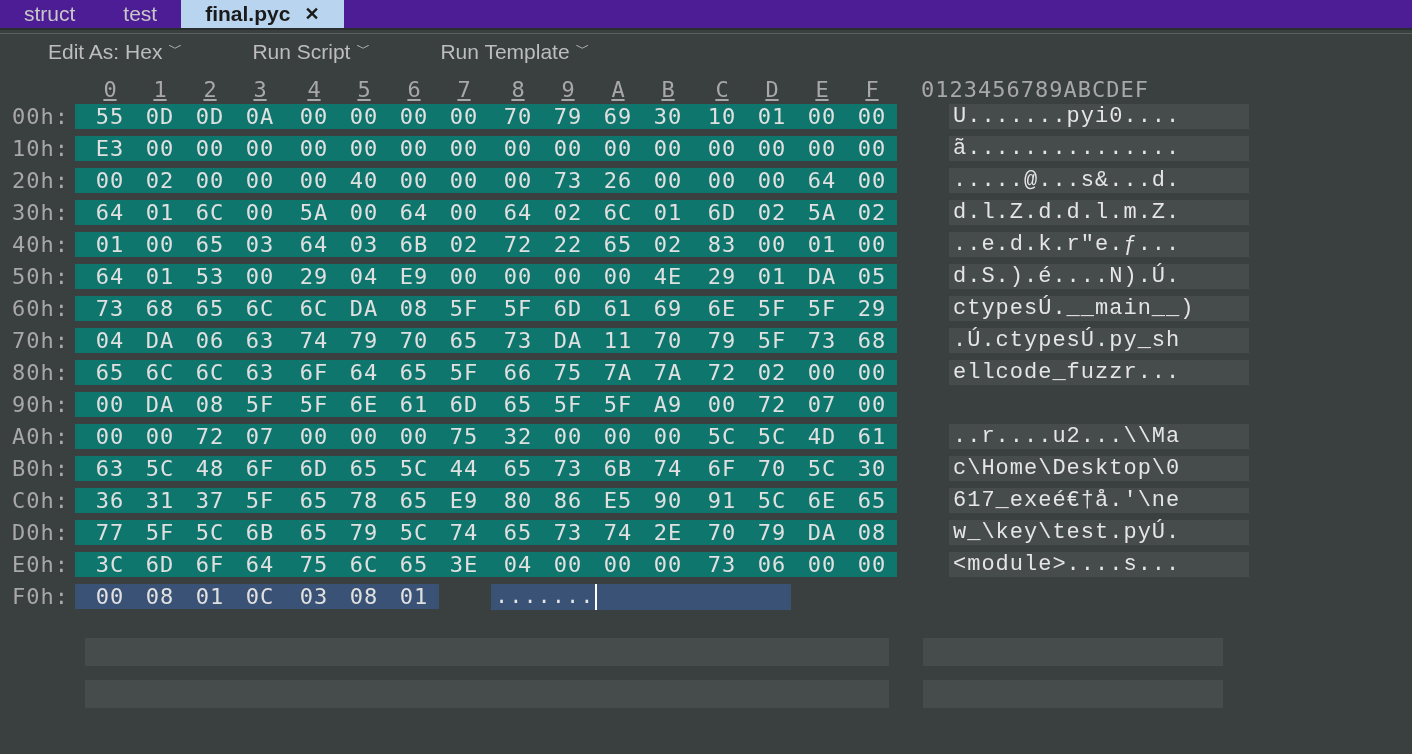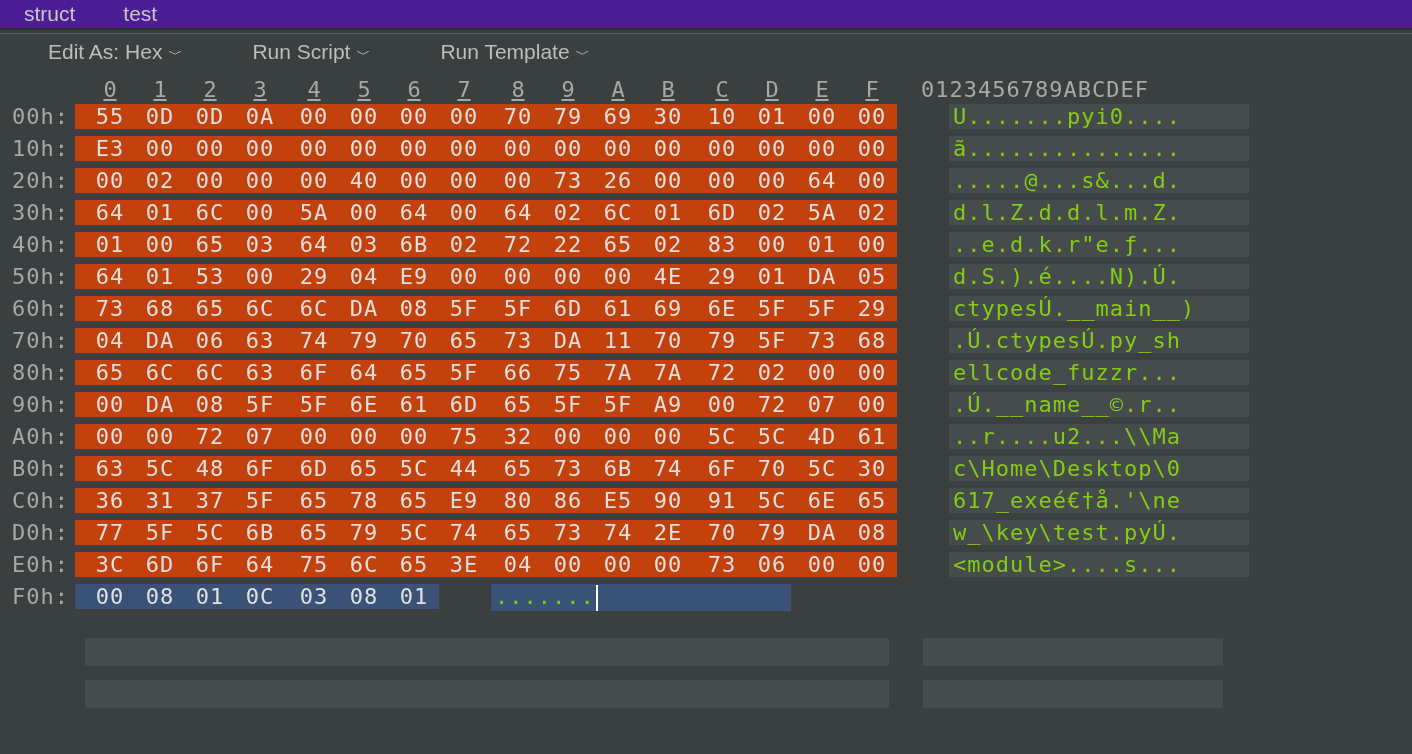--- a/index.html
+++ b/index.html
@@ -47,21 +47,21 @@
     display: flex;
     padding: 6px 0 10px 48px;
     gap: 70px;
     background: #3a3f3f;
     font-family: -apple-system, "Helvetica Neue", Arial, sans-serif;
     font-size: 21px;
     color: #bdbdbd;
   }
   .tool-item {
     display: flex;
-    align-items: flex-end;
+    align-items: flex-start;
     gap: 4px;
     cursor: pointer;
   }
   .chevron {
     font-size: 14px;
     margin-left: 2px;
   }
   .col-header {
     display: flex;
     color: #a8a8a8;
@@ -92,40 +92,41 @@
   .row .addr {
     width: 75px;
     text-align: right;
     padding-right: 6px;
     color: #a8a8a8;
     letter-spacing: 1px;
   }
   .row .hex-bytes {
     display: flex;
     padding-left: 10px;
-    background: #c2410c;
+    background: #0f766e;
   }
   .row .hex-bytes span {
     width: 50px;
     text-align: center;
     color: #e0e0e0;
     letter-spacing: 1px;
   }
   .row .hex-bytes span.group-start {
     margin-left: 4px;
   }
   .row .ascii {
     margin-left: 52px;
-    color: #84cc16;
+    color: #e5e5e5;
     white-space: pre;
     letter-spacing: 1px;
     background: #464b4b;
     min-width: 300px;
     padding-left: 4px;
     padding-right: 4px;
+    font-family: Liberation Mono, monospace;
   }
   .row.last .hex-bytes { background: #3a5275; }
   .row.last .ascii { background: #3a5275; }
   .caret {
     display: inline-block;
     width: 2px;
     height: 26px;
     background: #fff;
     vertical-align: middle;
     margin-left: 1px;
@@ -154,20 +155,24 @@
 </head>
 <body>
 
 <div class="tabs">
   <div class="tab">
       <span>struct</span>
     </div>
   <div class="tab">
       <span>test</span>
     </div>
+  <div class="tab active">
+    <span>final.pyc</span>
+    <span class="tab-close">✕</span>
+  </div>
 </div>
 
 <div class="divider-line"></div>
 
 <div class="toolbar">
   <div class="tool-item">
     <span>Edit As: Hex</span>
       <span class="chevron">﹀</span>
   </div>
   <div class="tool-item">
@@ -419,21 +424,20 @@
         <span>6D</span>
         <span class="group-start">65</span>
         <span>5F</span>
         <span>5F</span>
         <span>A9</span>
         <span class="group-start">00</span>
         <span>72</span>
         <span>07</span>
         <span>00</span>
       </div>
-      <div class="ascii">.Ú.__name__©.r..</div>
     </div>
     <div class="row">
       <div class="addr">A0h:</div>
       <div class="hex-bytes">
         <span>00</span>
         <span>00</span>
         <span>72</span>
         <span>07</span>
         <span class="group-start">00</span>
         <span>00</span>

